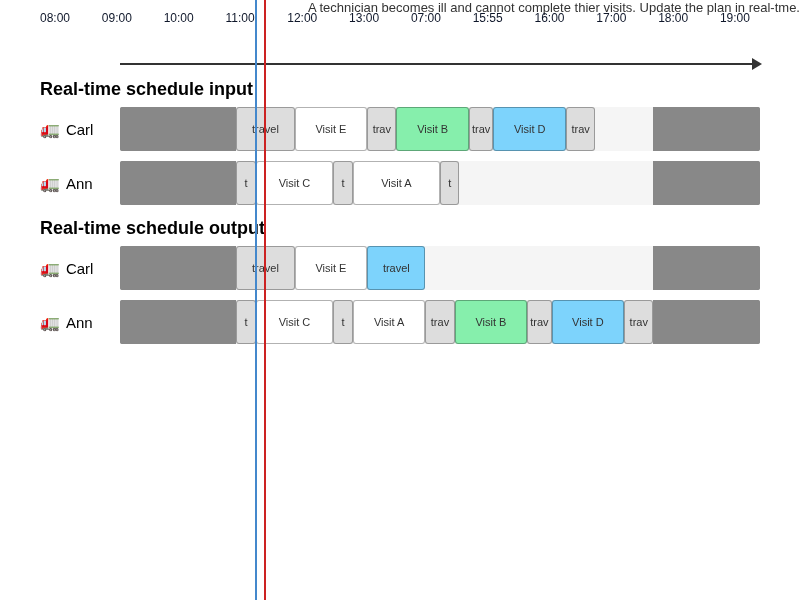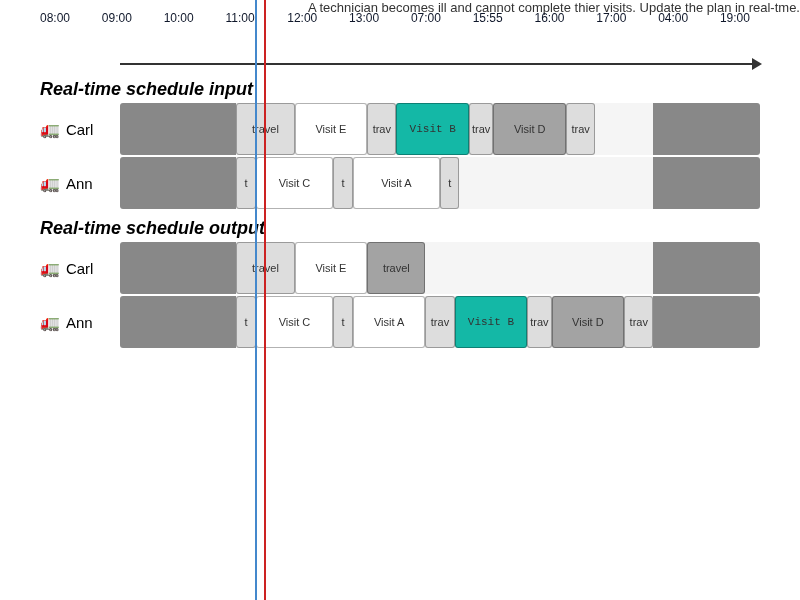--- a/index.html
+++ b/index.html
@@ -66,21 +66,20 @@
     .tick-label {
       font-size: 12px;
       color: #0f172a;
       width: 40px;
       text-align: left;
     }
     .section-title {
       font-size: 18px;
       font-weight: bold;
       margin: 8px 40px 4px 40px;
-      font-style: italic;
     }
     .schedule-section {
       position: relative;
       margin: 0 40px;
     }
     .technician-row {
       display: flex;
       align-items: center;
       height: 50px;
       margin: 4px 0;
@@ -93,42 +92,42 @@
       width: 80px;
       font-size: 15px;
       font-weight: normal;
       flex-shrink: 0;
     }
     .truck-icon {
       font-size: 16px;
     }
     .gantt-track {
       flex: 1;
-      height: 52px;
+      height: 44px;
       background: #888;
-      border-radius: 14px;
+      border-radius: 2px;
       position: relative;
       overflow: visible;
     }
     
     .task-block {
       position: absolute;
       height: 100%;
       display: flex;
       align-items: center;
       justify-content: center;
       font-size: 11px;
       border-radius: 3px;
       border: 1px solid rgba(0,0,0,0.3);
       white-space: nowrap;
       overflow: hidden;
     }
     .block-white { background: #fff; color: #333; }
-    .block-green { background: #14b8a6; color: #333; font-family: Liberation Mono, monospace; }
-    .block-orange { background: #a3a3a3; color: #333; }
+    .block-green { background: #86efac; color: #333; }
+    .block-orange { background: #7dd3fc; color: #333; }
     .block-gray-light { background: #ddd; color: #333; }
     .section-wrapper {
       position: relative;
     }
   </style>
 </head>
 <body>
 
 <div>
   <p class="page-subtitle">A technician becomes ill and cannot complete thier visits. Update the plan in real-tme.</p>
@@ -138,21 +137,21 @@
         <span class="tick-label">08:00</span>
         <span class="tick-label">09:00</span>
         <span class="tick-label">10:00</span>
         <span class="tick-label">11:00</span>
         <span class="tick-label">12:00</span>
         <span class="tick-label">13:00</span>
         <span class="tick-label">07:00</span>
         <span class="tick-label">15:55</span>
         <span class="tick-label">16:00</span>
         <span class="tick-label">17:00</span>
-        <span class="tick-label">04:00</span>
+        <span class="tick-label">18:00</span>
         <span class="tick-label">19:00</span>
       </div>
   </div>
   <div class="timeline-axis" style="margin: 0 40px 0 120px;">
     <div class="timeline-arrow"></div>
   </div>
 
   <div class="section-title">Real-time schedule input</div>
   <div class="section-wrapper" id="input-section" style="position: relative;">
     <div class="schedule-section" id="input-rows">

